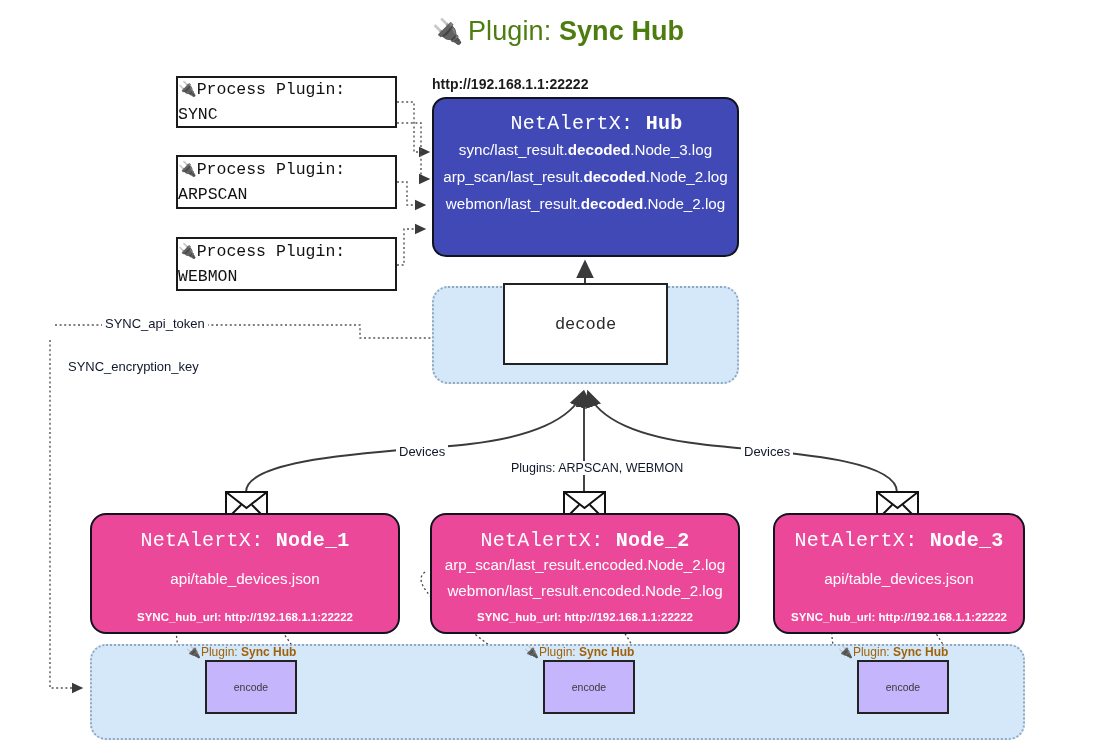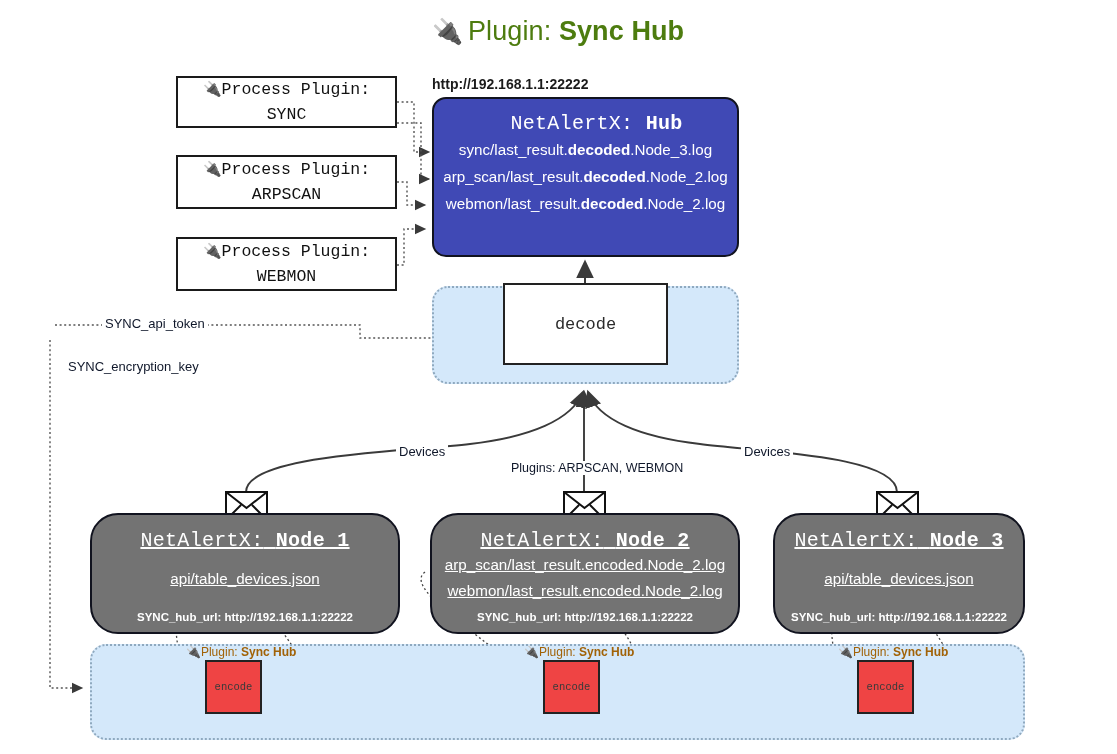--- a/index.html
+++ b/index.html
@@ -10,21 +10,21 @@
 
   
   #title{position:absolute;left:0;top:16px;width:1117px;text-align:center;
          font-size:27px;color:#4d7c0f;letter-spacing:.1px;}
   #title .plug{font-size:25px;margin-right:4px;}
   #title .b{font-weight:bold;}
 
   
   .proc{position:absolute;box-sizing:border-box;border:2px solid #1a1a1a;
         background:#ffffff;font-family:"Liberation Mono","DejaVu Sans Mono",monospace;
-        font-size:16.5px;line-height:25px;text-align:center;color:#111;
+        font-size:16.5px;line-height:25px;color:#111;
         display:flex;flex-direction:column;justify-content:center;}
   .proc .l1{white-space:nowrap;}
   .proc .l2{white-space:nowrap;}
   .proc .plug{font-family:"DejaVu Sans",sans-serif;font-size:15px;}
 
   #hub{position:absolute;left:432px;top:97px;width:307px;height:160px;
        box-sizing:border-box;border:2px solid #11131f;border-radius:14px;
        background:#4049b5;color:#ffffff;}
   #hub .hub-title{font-family:"Liberation Mono","DejaVu Sans Mono",monospace;
        font-size:20px;text-align:center;margin-top:13px;letter-spacing:.3px;padding-left:22px;}
@@ -37,38 +37,38 @@
 
   .lightbox{position:absolute;box-sizing:border-box;background:#d4e8fa;
         border:2px dotted #8fa9bf;border-radius:16px;}
   #decodewrap{left:432px;top:286px;width:307px;height:98px;}
   #decode{position:absolute;left:503px;top:283px;width:165px;height:82px;
         box-sizing:border-box;border:2px solid #222;background:#fff;
         display:flex;align-items:center;justify-content:center;
         font-family:"Liberation Mono","DejaVu Sans Mono",monospace;font-size:17px;color:#2b2b2b;}
 
   .node{position:absolute;box-sizing:border-box;border:2px solid #11131f;
-        border-radius:28px;background:#737373;color:#ffffff;text-decoration:underline;}
+        border-radius:16px;background:#ec4899;color:#ffffff;}
   .node .ntitle{font-family:"Liberation Mono","DejaVu Sans Mono",monospace;
         font-size:20px;text-align:center;margin-top:14px;letter-spacing:.3px;}
   .node .ntitle b{font-weight:bold;}
   .node .nrow{font-size:15.2px;line-height:26px;text-align:center;white-space:nowrap;}
   .node .nurl{position:absolute;left:0;bottom:9px;width:100%;text-align:center;
         font-size:11.5px;font-weight:bold;color:#ffffff;}
   #node1{left:90px;top:513px;width:310px;height:121px;}
   #node2{left:430px;top:513px;width:310px;height:121px;}
   #node3{left:773px;top:513px;width:252px;height:121px;}
   #node1 .nrow{margin-top:14px;}
   #node3 .nrow{margin-top:14px;}
   #node2 .nrow:first-of-type{margin-top:9px;}
 
   #bottomband{left:90px;top:644px;width:935px;height:96px;}
-  .encode{position:absolute;top:660px;width:57px;height:54px;box-sizing:border-box;
-        border:2px solid #222;background:#ef4444;display:flex;align-items:center;
-        justify-content:center;font-family:Liberation Mono, monospace;
+  .encode{position:absolute;top:660px;width:92px;height:54px;box-sizing:border-box;
+        border:2px solid #222;background:#c4b5fd;display:flex;align-items:center;
+        justify-content:center;font-family:Liberation Sans, sans-serif;
         font-size:10.5px;color:#3a3a3a;}
   #enc1{left:205px;} #enc2{left:543px;} #enc3{left:857px;}
   .plugcap{position:absolute;top:645px;font-size:12px;color:#a16207;white-space:nowrap;}
   .plugcap b{font-weight:bold;}
   #cap1{left:186px;} #cap2{left:524px;} #cap3{left:838px;}
   .plugcap .plug{font-family:"DejaVu Sans",sans-serif;}
 
   
   .elabel{position:absolute;font-size:13px;color:#0f172a;background:#ffffff;
           padding:0 3px;white-space:nowrap;}

